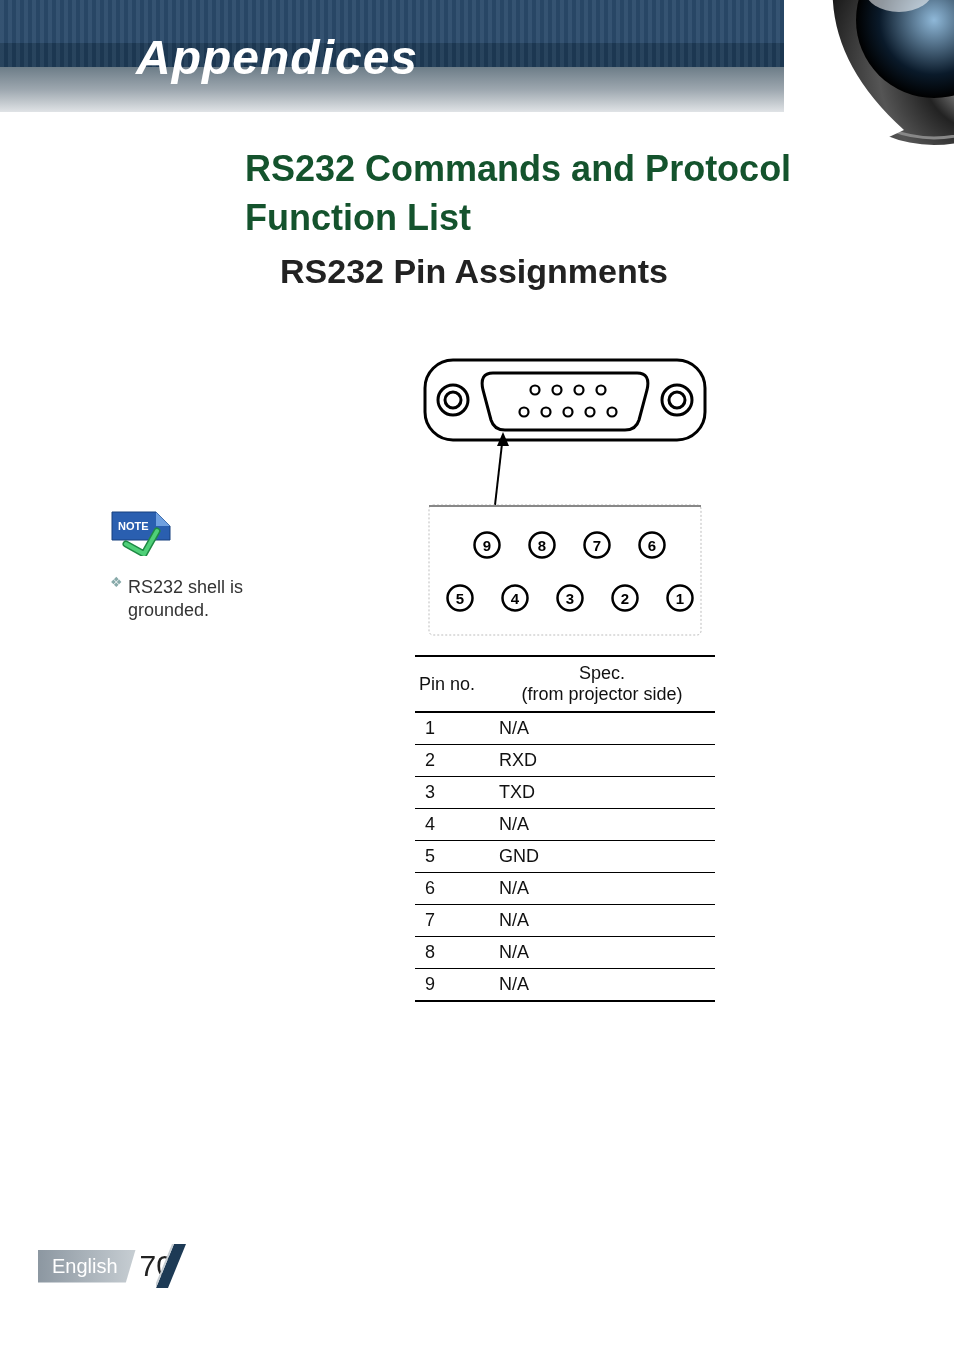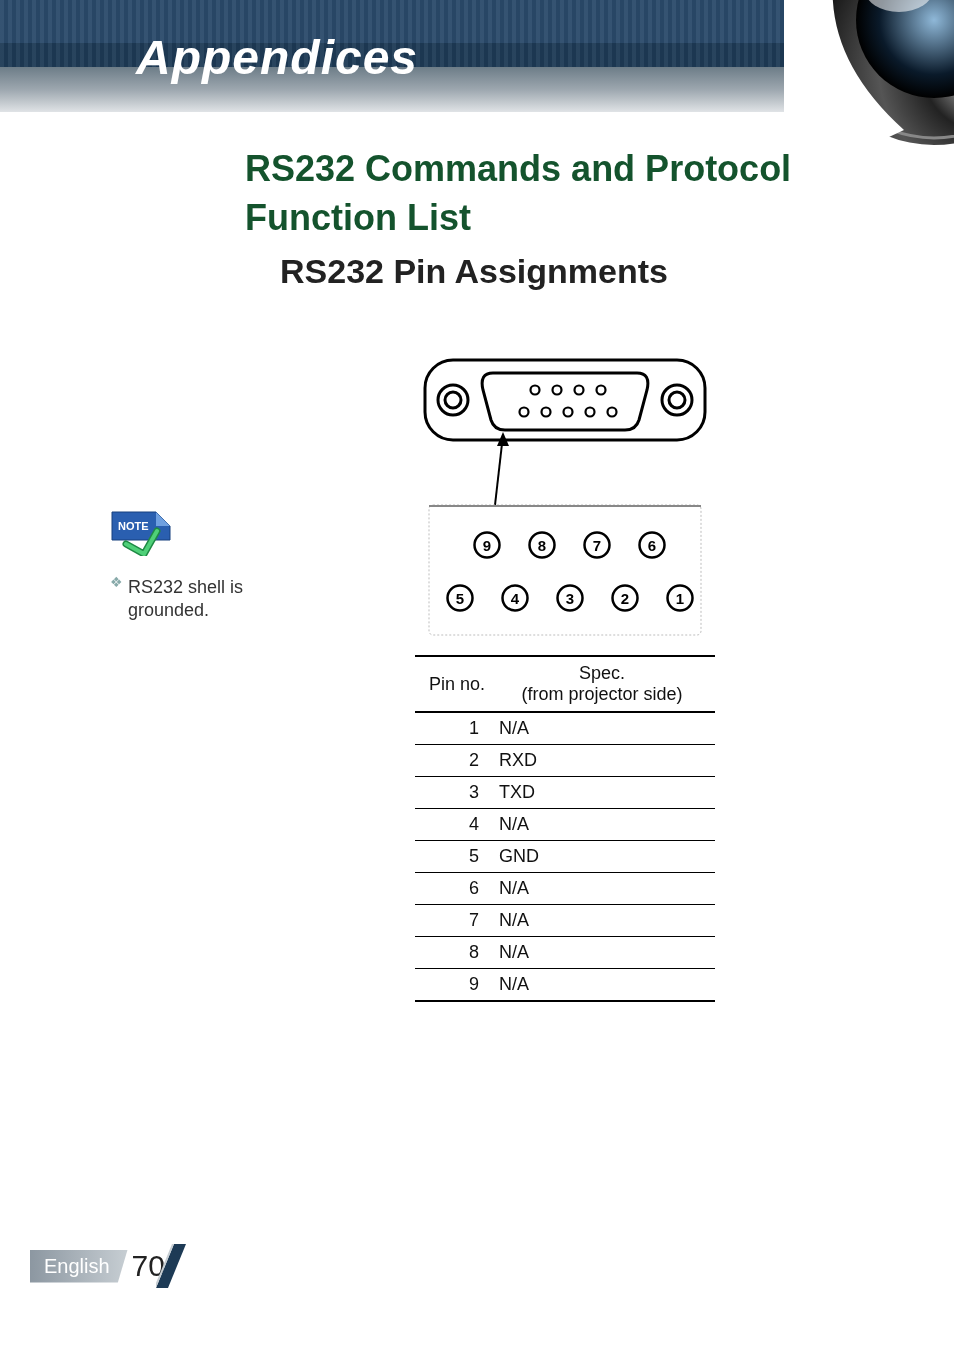--- a/index.html
+++ b/index.html
@@ -72,33 +72,34 @@
   
   .pin-table {
     position: absolute; left: 415px; top: 655px; width: 300px;
     border-collapse: collapse; font-size: 18px; color: #111;
   }
   .pin-table th { font-weight: normal; padding: 6px 4px; }
   .pin-table td { padding: 5px 10px; }
   .pin-table tr.hdr { border-top: 2px solid #000; border-bottom: 2px solid #000; }
   .pin-table tr.row { border-bottom: 1px solid #000; }
   .pin-table tr.last { border-bottom: 2px solid #000; }
-  .col-pin { text-align: right; width: 74px; }
+  .col-pin { text-align: left; width: 74px; }
   .col-spec { }
 
   
   .footer {
     position: absolute; left: 30px; bottom: 68px; height: 40px;
     display: flex; align-items: center;
   }
   .footer-lang {
     background: linear-gradient(to right, #8c97a1, #c7ced3);
     padding: 5px 18px 5px 14px; color: #fff; font-size: 20px;
     clip-path: polygon(0 0, 100% 0, 90% 100%, 0 100%);
     margin-right: -6px;
+    margin-left: 8px;
   }
   .footer-page {
     font-size: 30px; color: #222; margin-left: 10px;
   }
   .footer-slash {
     position: absolute; left: 126px; bottom: -2px;
     width: 46px; height: 44px;
   }
 </style>
 </head>

